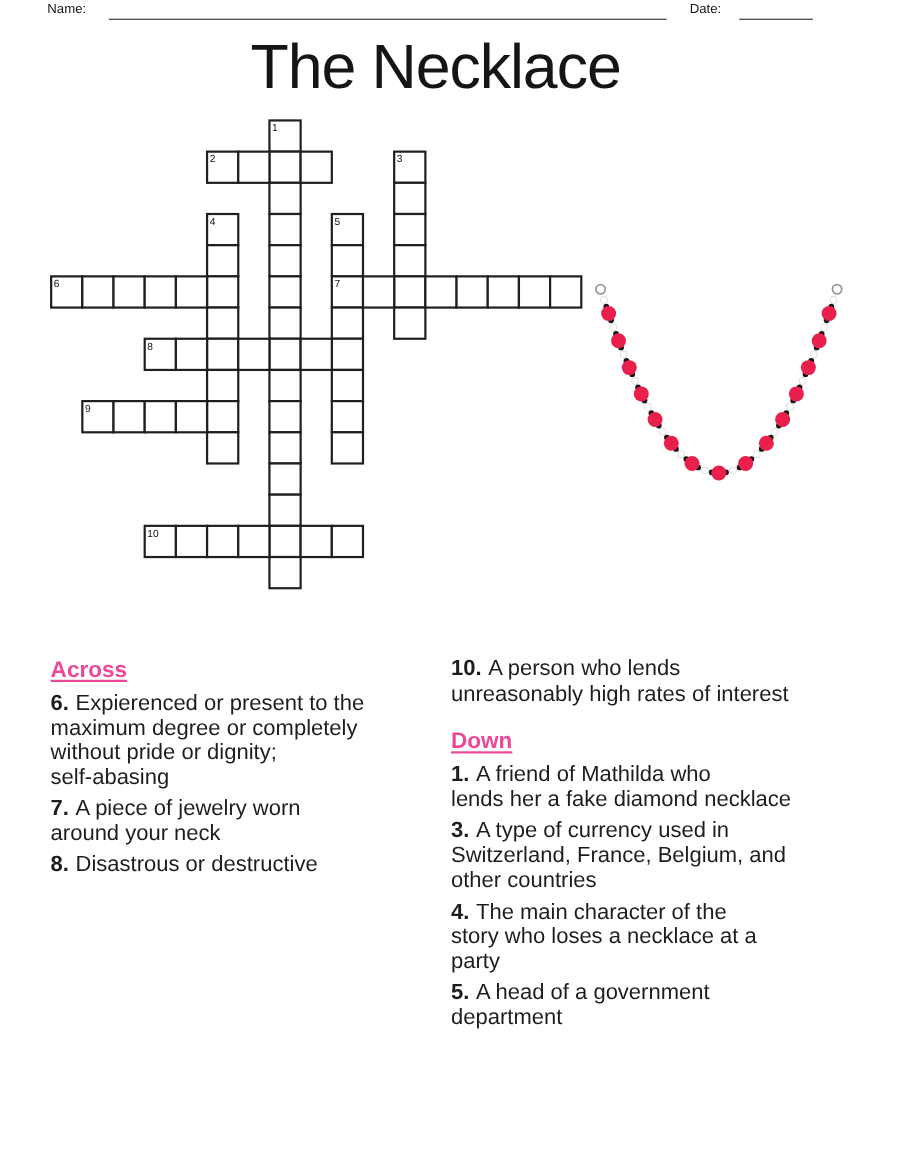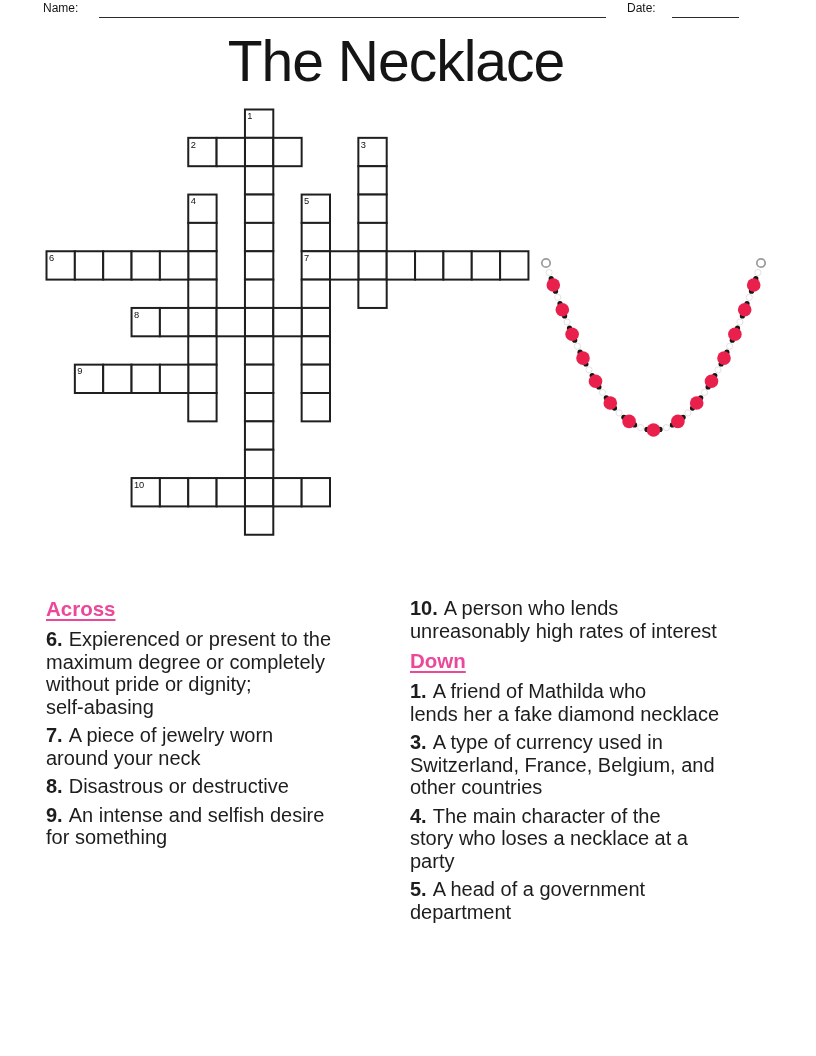--- a/index.html
+++ b/index.html
@@ -17,21 +17,21 @@
   }
   #puzzle-svg{left:0;top:0}
   .clue-col{position:absolute;top:597px}
   #col-left{left:46px;width:344px}
   #col-right{left:410px;width:362px}
   .clue-heading{
     font-size:20.5px;font-weight:bold;color:#ec4899;
     text-decoration:underline;text-underline-offset:3px;
     margin:0 0 7px 0;line-height:24px;
   }
-  #col-right .clue-heading{margin-top:7px}
+  #col-right .clue-heading{margin-top:20px}
   .clue{font-size:20px;line-height:22.5px;margin:0 0 6px 0;color:#1d1d1d}
   .cnum{font-weight:bold;margin-right:6px}
   .ctext{white-space:pre-line}
 </style>
 </head>
 <body>
 
 <div class="abs hdr-label" style="left:43px;top:1px">Name:</div>
 <div class="abs write-line" style="left:99px;top:1px;width:507px"></div>
 <div class="abs hdr-label" style="left:627px;top:1px">Date:</div>
@@ -186,22 +186,20 @@
 
 <div class="clue-col" id="col-left">
     <div class="clue-heading">Across</div>
     <p class="clue"><span class="cnum">6.</span><span class="ctext">Expierenced or present to the
 maximum degree or completely
 without pride or dignity;
 self-abasing</span></p>
     <p class="clue"><span class="cnum">7.</span><span class="ctext">A piece of jewelry worn
 around your neck</span></p>
     <p class="clue"><span class="cnum">8.</span><span class="ctext">Disastrous or destructive</span></p>
-    <p class="clue"><span class="cnum">9.</span><span class="ctext">An intense and selfish desire
-for something</span></p>
   </div>
 <div class="clue-col" id="col-right">
     <p class="clue"><span class="cnum">10.</span><span class="ctext">A person who lends
 unreasonably high rates of interest</span></p>
     <div class="clue-heading">Down</div>
     <p class="clue"><span class="cnum">1.</span><span class="ctext">A friend of Mathilda who
 lends her a fake diamond necklace</span></p>
     <p class="clue"><span class="cnum">3.</span><span class="ctext">A type of currency used in
 Switzerland, France, Belgium, and
 other countries</span></p>

